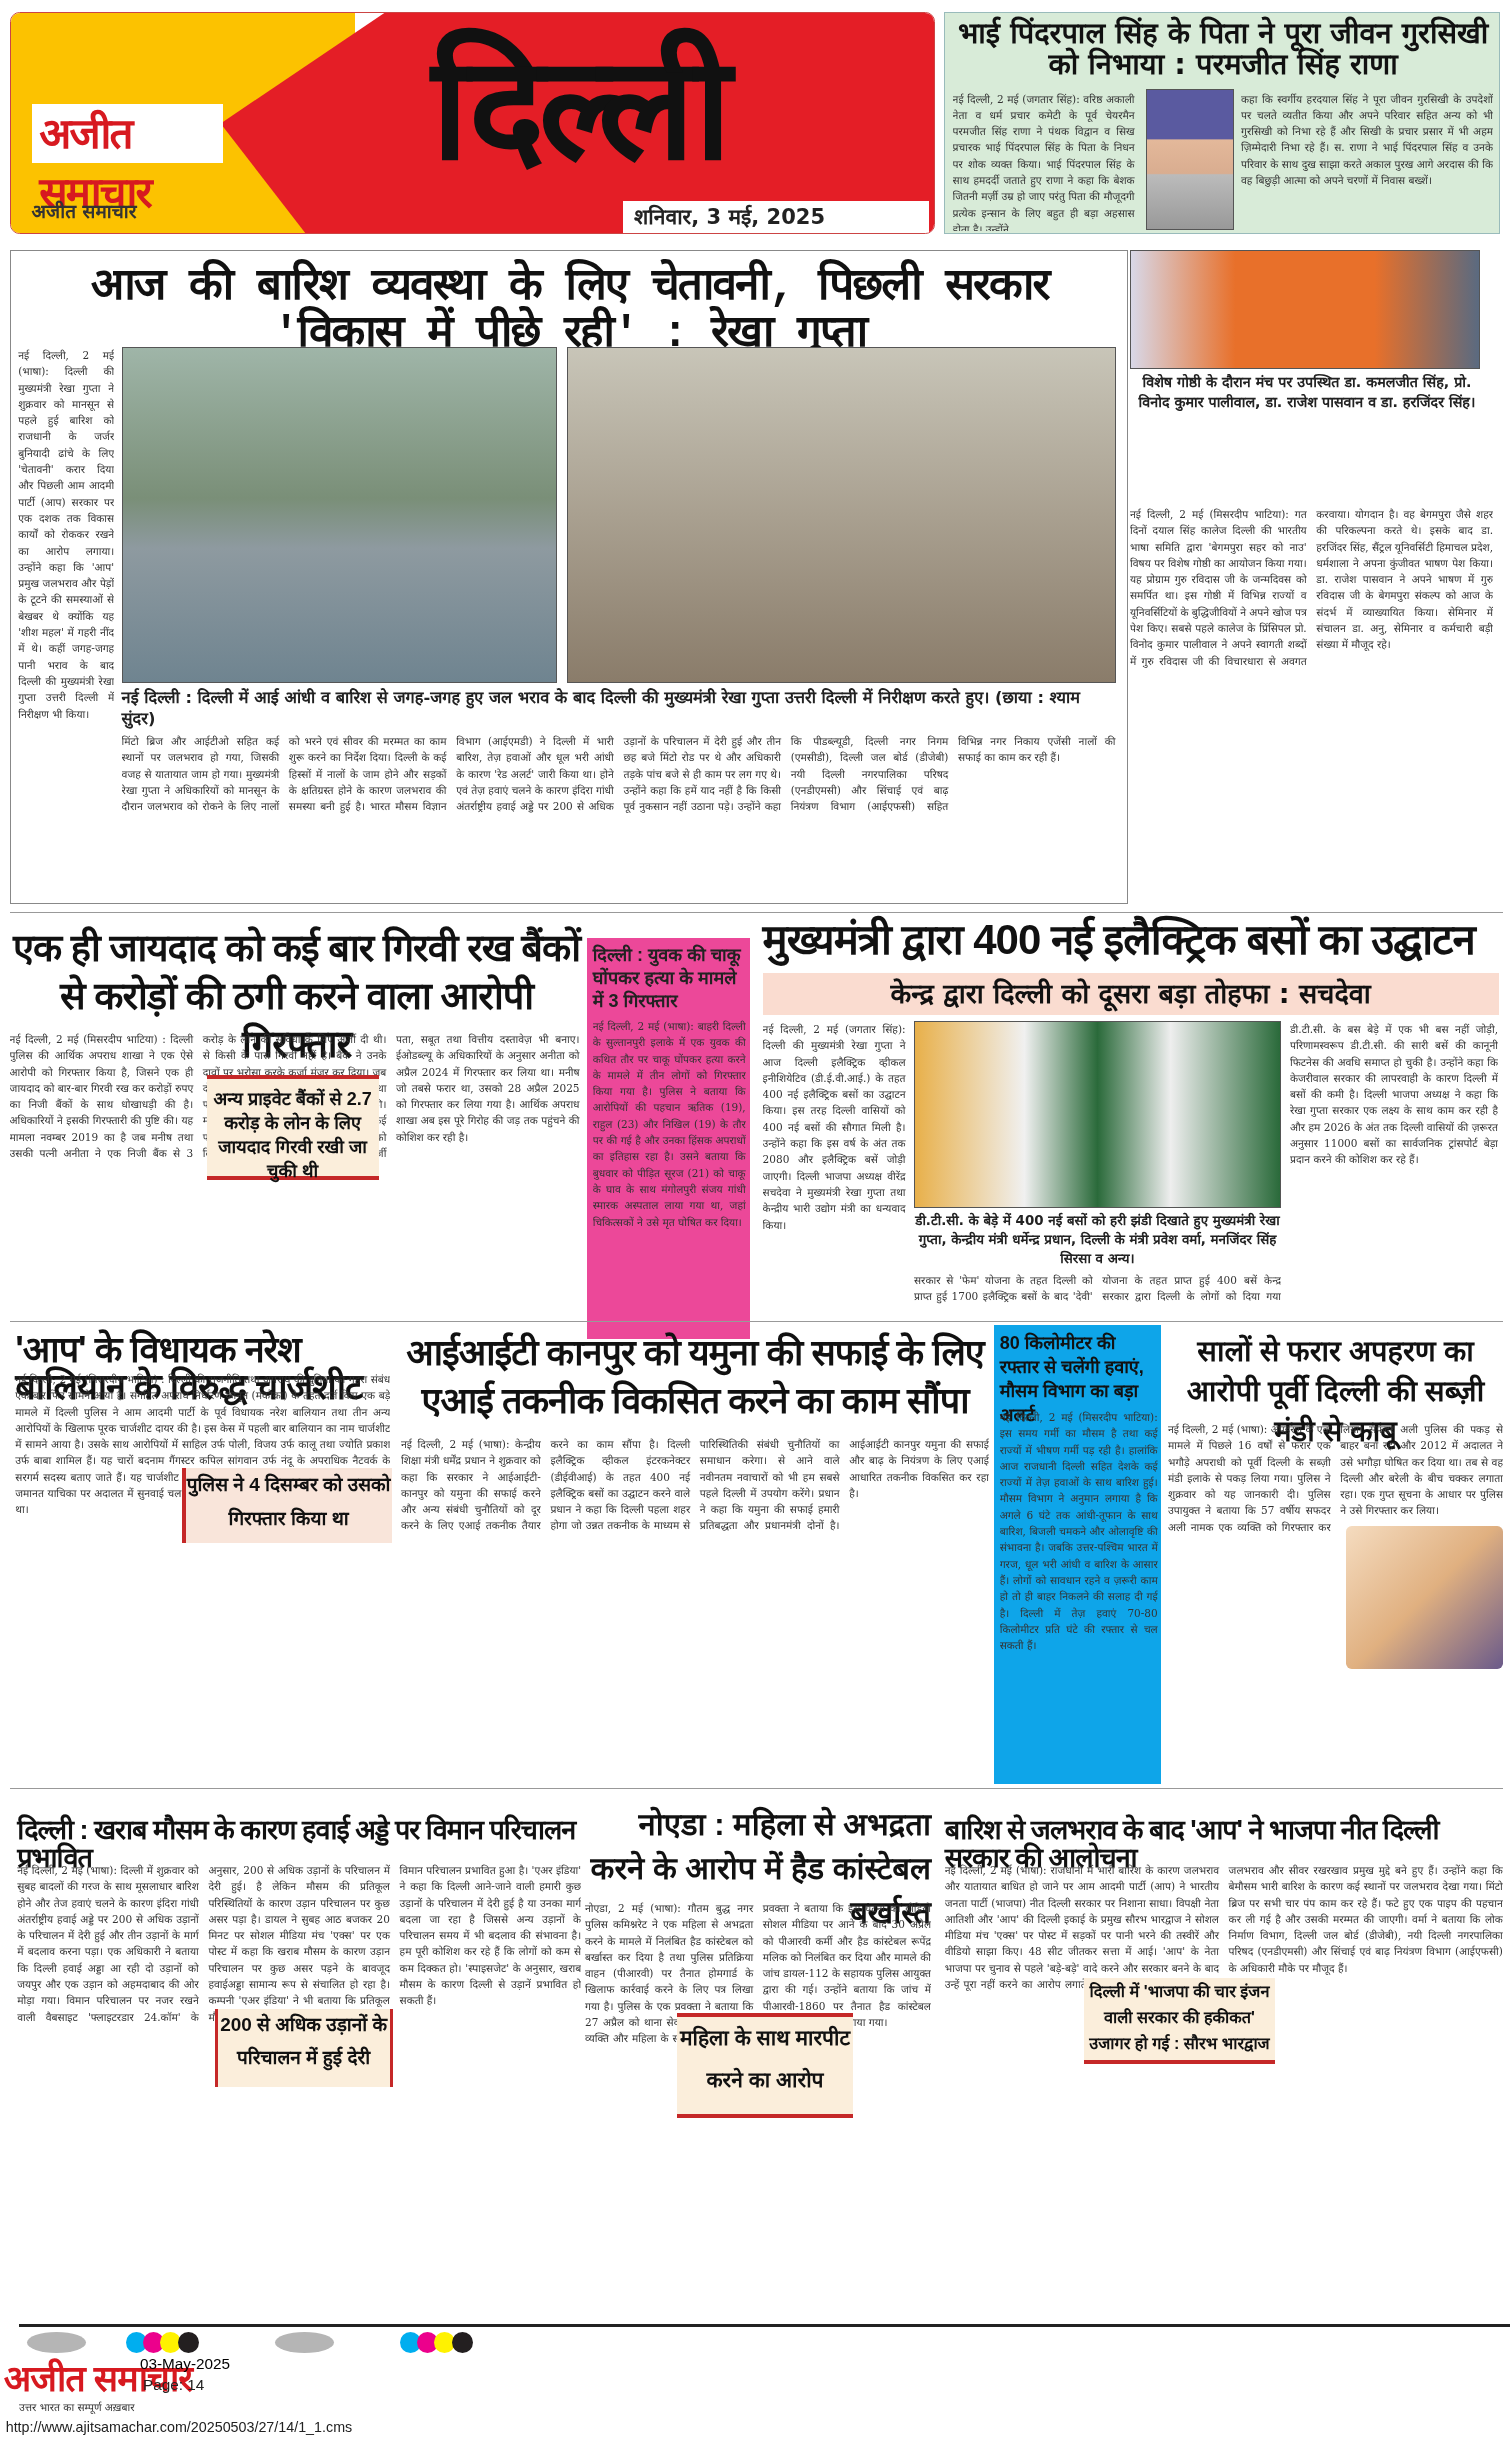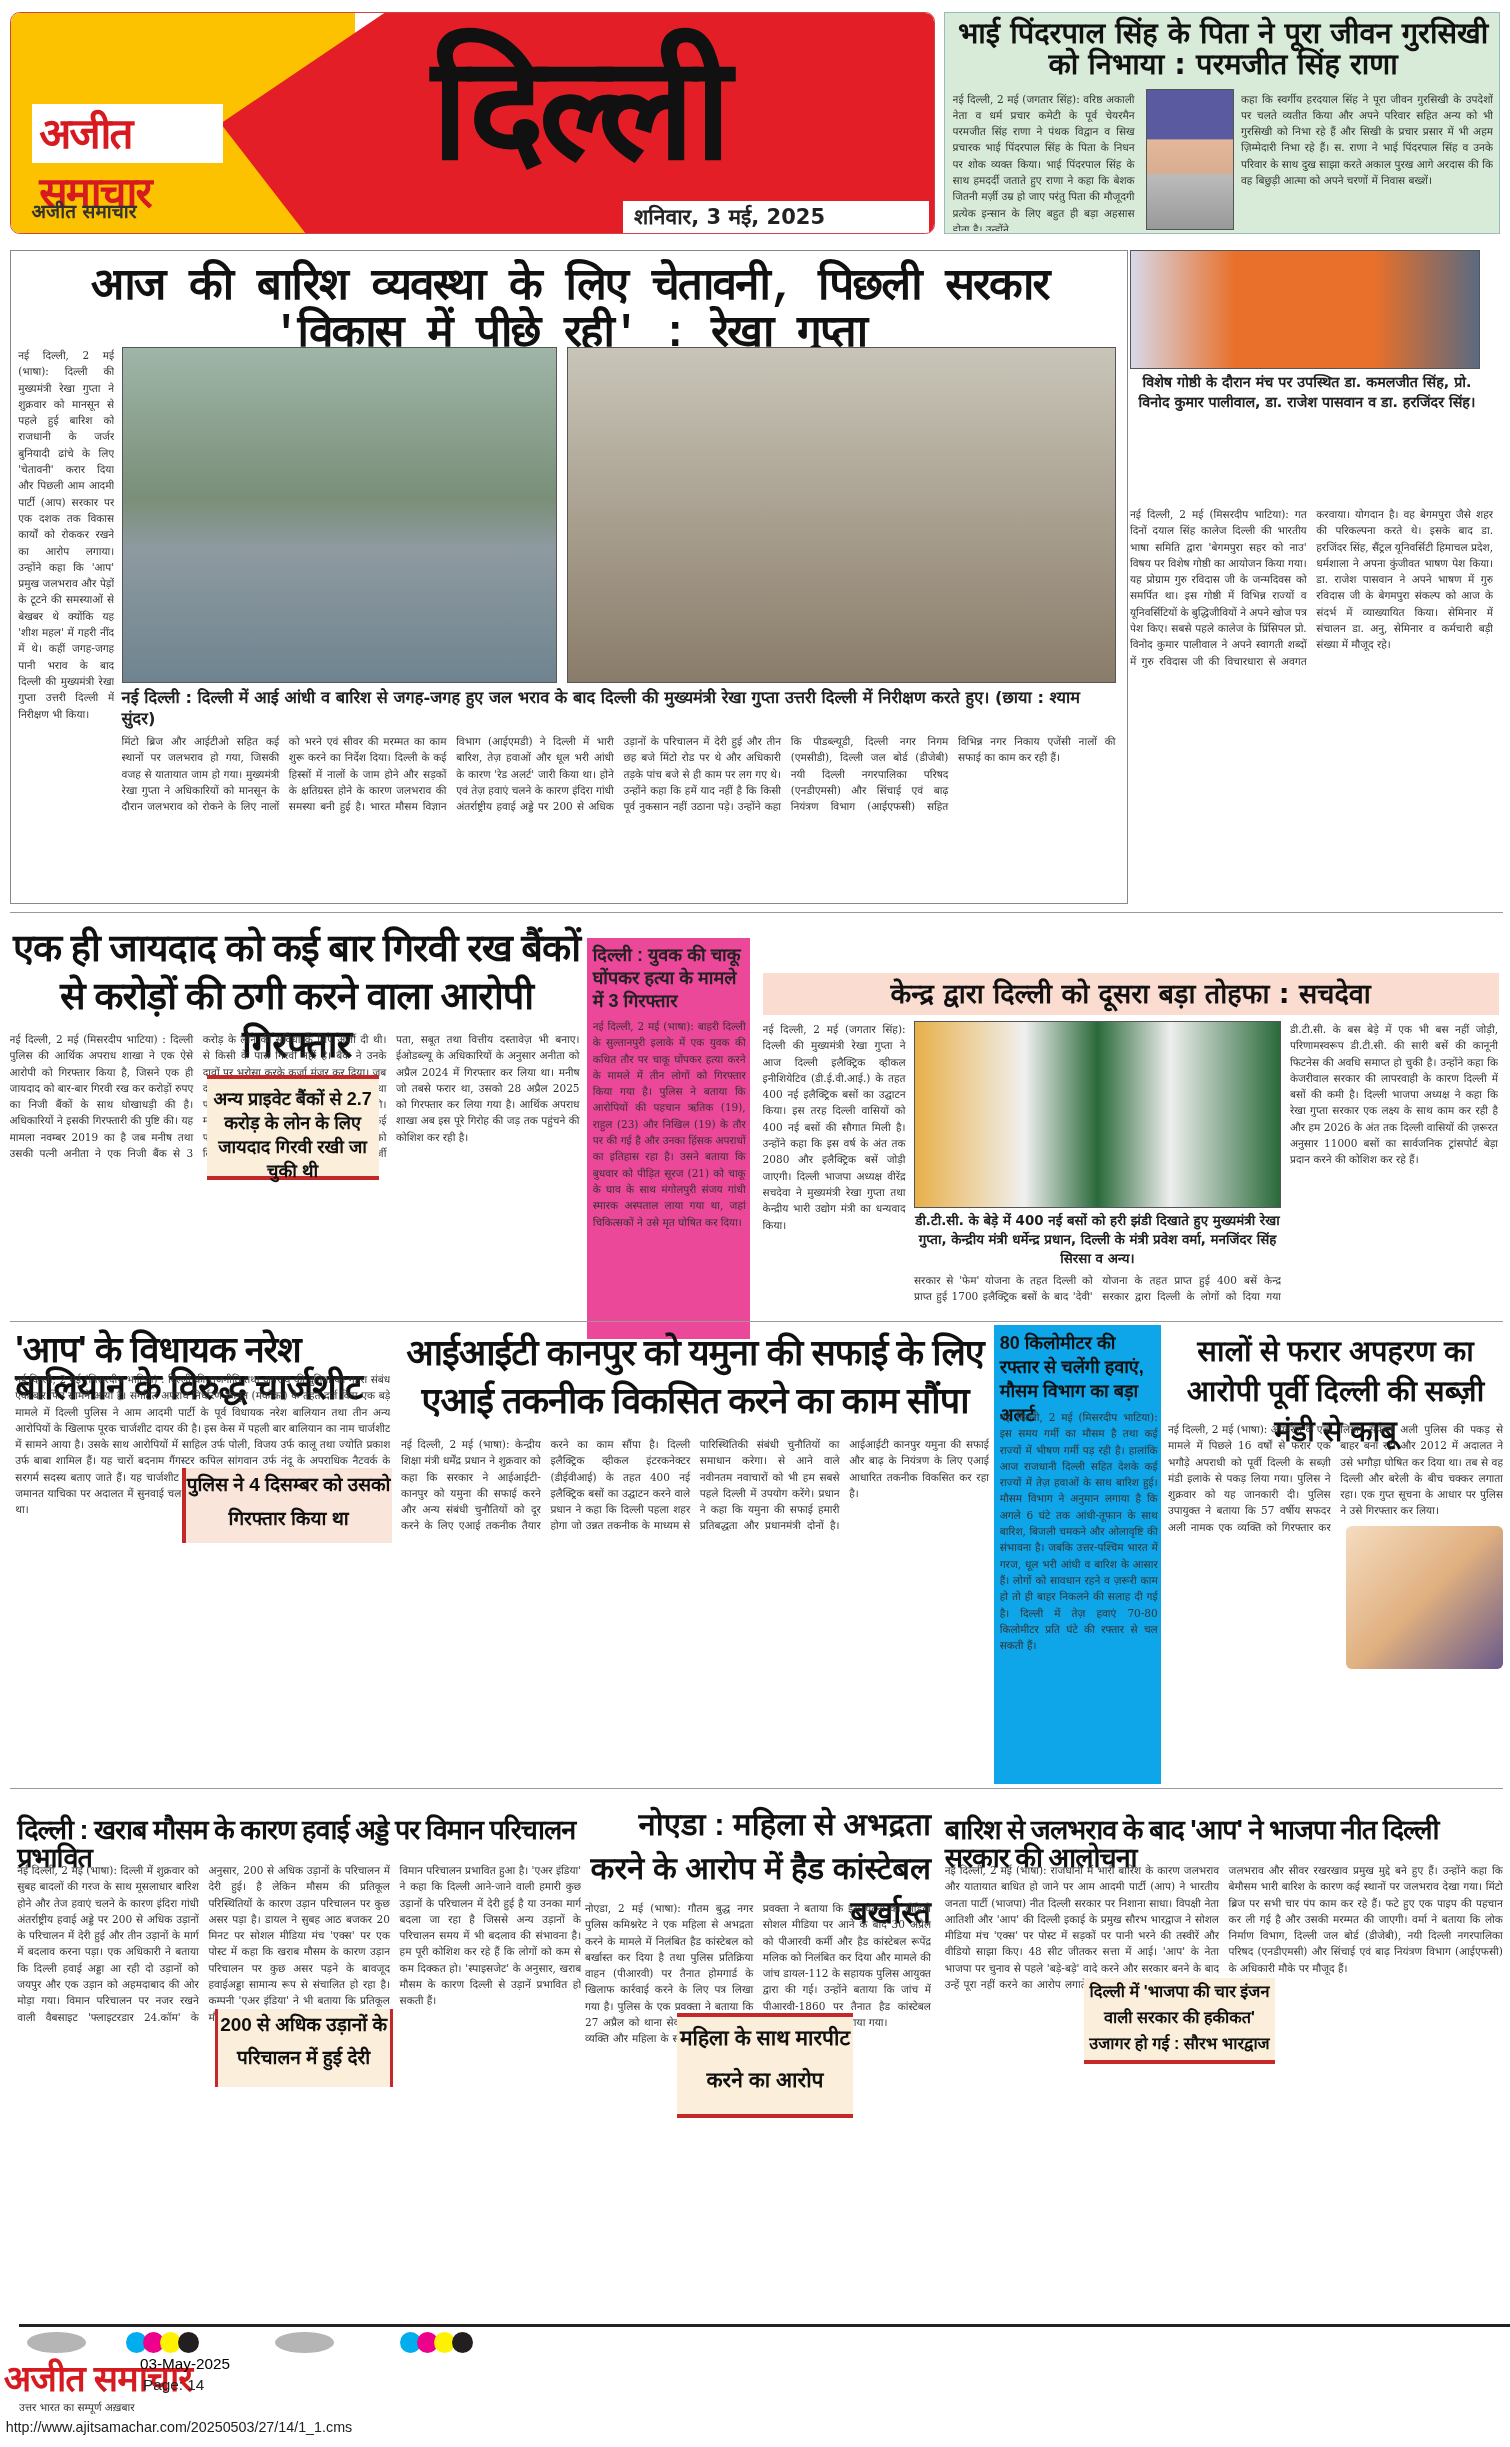--- a/index.html
+++ b/index.html
@@ -66,20 +66,21 @@
   <div class="abs body-txt cols" style="left:0;top:113px;width:570px;height:283px;column-count:3;overflow:hidden;">नई दिल्ली, 2 मई (मिसरदीप भाटिया) : दिल्ली पुलिस की आर्थिक अपराध शाखा ने एक ऐसे आरोपी को गिरफ्तार किया है, जिसने एक ही जायदाद को बार-बार गिरवी रख कर करोड़ों रुपए का निजी बैंकों के साथ धोखाधड़ी की है। अधिकारियों ने इसकी गिरफ्तारी की पुष्टि की। यह मामला नवम्बर 2019 का है जब मनीष तथा उसकी पत्नी अनीता ने एक निजी बैंक से 3 करोड़ के लोन की सुविधा के लिए अर्जी दी थी। से किसी के पास गिरवी नहीं है। बैंक ने उनके दावों पर भरोसा करके कर्जा मंजूर कर दिया। जब दोनों कर्ज की अदायगी करने में असफल रहे तथा फरार हो गए तो बैंक ने अंदरूनी जांच शुरू की। मनीष तथा अनीता ने एक ही जायदाद के कई फर्जी सेफ डीड तैयार किए तथा विभिन्न बैंकों को दिखाकर कर्जा लिया। इसके लिए उन्होंने फर्जी पता, सबूत तथा वित्तीय दस्तावेज़ भी बनाए। ईओडब्ल्यू के अधिकारियों के अनुसार अनीता को अप्रैल 2024 में गिरफ्तार कर लिया था। मनीष जो तबसे फरार था, उसको 28 अप्रैल 2025 को गिरफ्तार कर लिया गया है। आर्थिक अपराध शाखा अब इस पूरे गिरोह की जड़ तक पहुंचने की कोशिश कर रही है।</div>
   <div class="abs pull" style="left:197px;top:157px;width:172px;height:105px;font-size:18px;line-height:24px;padding-top:8px;">अन्य प्राइवेट बैंकों से 2.7 करोड़ के लोन के लिए जायदाद गिरवी रखी जा चुकी थी</div>
 </div>
 
 <div class="abs" style="left:587px;top:938px;width:163px;height:401px;background:#ec4899;">
   <div class="abs hl" style="left:5.7px;top:5.7px;width:153px;font-size:18px;line-height:23px;color:#222;">दिल्ली : युवक की चाकू घोंपकर हत्या के मामले में 3 गिरफ्तार</div>
   <div class="abs body-txt" style="left:5.7px;top:80px;width:153px;height:315px;overflow:hidden;">नई दिल्ली, 2 मई (भाषा): बाहरी दिल्ली के सुल्तानपुरी इलाके में एक युवक की कथित तौर पर चाकू घोंपकर हत्या करने के मामले में तीन लोगों को गिरफ्तार किया गया है। पुलिस ने बताया कि आरोपियों की पहचान ऋतिक (19), राहुल (23) और निखिल (19) के तौर पर की गई है और उनका हिंसक अपराधों का इतिहास रहा है। उसने बताया कि बुधवार को पीड़ित सूरज (21) को चाकू के घाव के साथ मंगोलपुरी संजय गांधी स्मारक अस्पताल लाया गया था, जहां चिकित्सकों ने उसे मृत घोषित कर दिया।</div>
 </div>
 
 <div class="abs" style="left:755px;top:918px;width:748px;height:401px;">
+  <div class="abs hl" style="left:7.6px;top:0;width:736px;font-size:42px;letter-spacing:-1px;">मुख्यमंत्री द्वारा 400 नई इलैक्ट्रिक बसों का उद्घाटन</div>
   <div class="abs hl" style="left:7.6px;top:55px;width:736px;height:42px;background:#fadcd0;font-size:27px;text-align:center;line-height:42px;font-family:'DejaVu Sans',sans-serif;">केन्द्र द्वारा दिल्ली को दूसरा बड़ा तोहफा : सचदेवा</div>
   <div class="abs body-txt" style="left:7.6px;top:103px;width:143px;height:293px;overflow:hidden;">नई दिल्ली, 2 मई (जगतार सिंह): दिल्ली की मुख्यमंत्री रेखा गुप्ता ने आज दिल्ली इलैक्ट्रिक व्हीकल इनीशियेटिव (डी.ई.वी.आई.) के तहत 400 नई इलैक्ट्रिक बसों का उद्घाटन किया। इस तरह दिल्ली वासियों को 400 नई बसों की सौगात मिली है। उन्होंने कहा कि इस वर्ष के अंत तक 2080 और इलैक्ट्रिक बसें जोड़ी जाएगी। दिल्ली भाजपा अध्यक्ष वीरेंद्र सचदेवा ने मुख्यमंत्री रेखा गुप्ता तथा केन्द्रीय भारी उद्योग मंत्री का धन्यवाद किया।</div>
   <div class="abs photo" style="left:159px;top:103px;width:367px;height:187px;background:linear-gradient(90deg,#e8b04a 0%,#f0f0f0 30%,#2a6a3a 50%,#eee 70%,#2a6a3a 100%);"></div>
   <div class="abs caption" style="left:159px;top:293px;width:367px;font-size:13.4px;line-height:19px;">डी.टी.सी. के बेड़े में 400 नई बसों को हरी झंडी दिखाते हुए मुख्यमंत्री रेखा गुप्ता, केन्द्रीय मंत्री धर्मेन्द्र प्रधान, दिल्ली के मंत्री प्रवेश वर्मा, मनजिंदर सिंह सिरसा व अन्य।</div>
   <div class="abs body-txt cols" style="left:159px;top:354px;width:367px;height:48px;column-count:2;overflow:hidden;">सरकार से 'फेम' योजना के तहत दिल्ली को प्राप्त हुई 1700 इलैक्ट्रिक बसों के बाद 'देवी' योजना के तहत प्राप्त हुई 400 बसें केन्द्र सरकार द्वारा दिल्ली के लोगों को दिया गया दूसरा सबसे बड़ा तोहफा है। सचदेवा ने कहा है कि आम आदमी पार्टी की अरविंद केजरीवाल सरकार ने 10 वर्ष तक</div>
   <div class="abs body-txt" style="left:535px;top:103px;width:208px;height:293px;overflow:hidden;">डी.टी.सी. के बस बेड़े में एक भी बस नहीं जोड़ी, परिणामस्वरूप डी.टी.सी. की सारी बसें की कानूनी फिटनेस की अवधि समाप्त हो चुकी है। उन्होंने कहा कि केजरीवाल सरकार की लापरवाही के कारण दिल्ली में बसों की कमी है। दिल्ली भाजपा अध्यक्ष ने कहा कि रेखा गुप्ता सरकार एक लक्ष्य के साथ काम कर रही है और हम 2026 के अंत तक दिल्ली वासियों की ज़रूरत अनुसार 11000 बसों का सार्वजनिक ट्रांसपोर्ट बेड़ा प्रदान करने की कोशिश कर रहे हैं।</div>
 </div>
 
 <div class="abs hr" style="left:9.6px;top:1321px;width:1493px;height:1px;background:#999;"></div>
 

